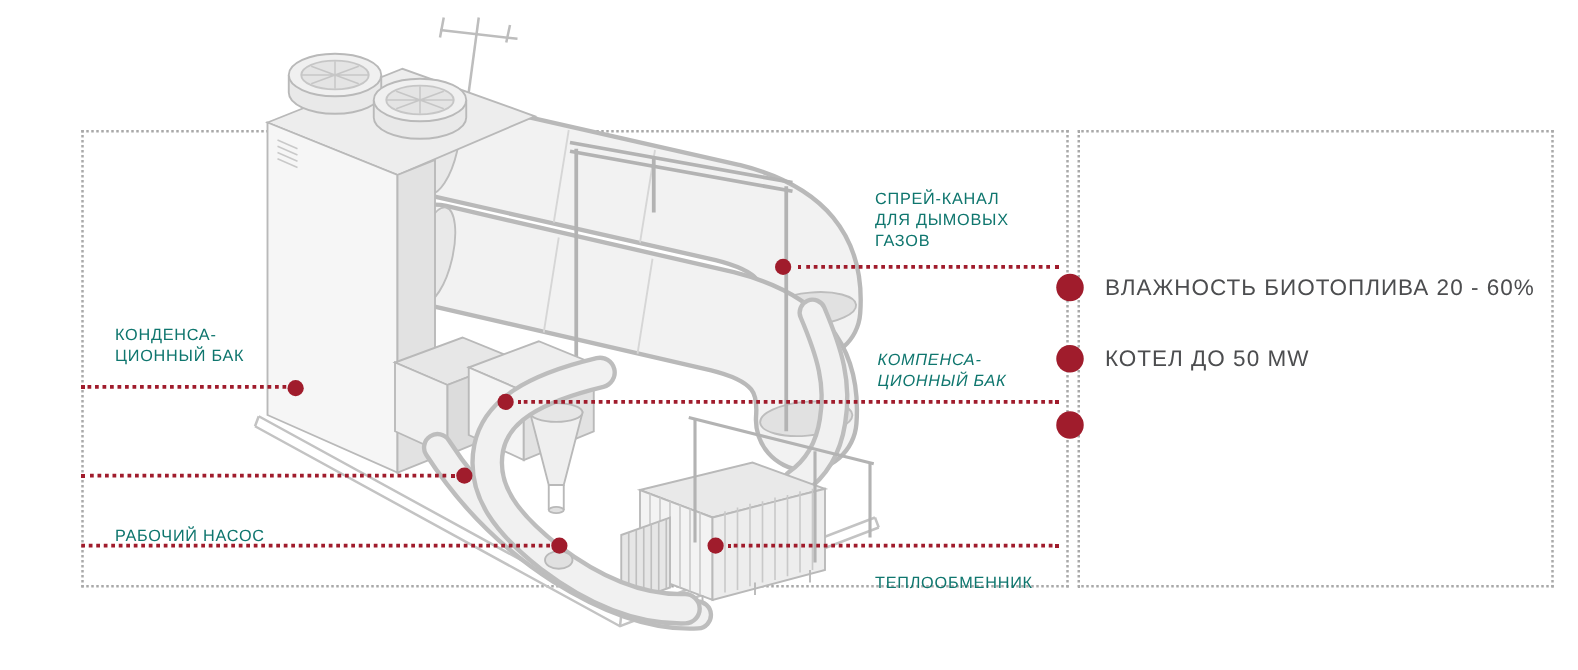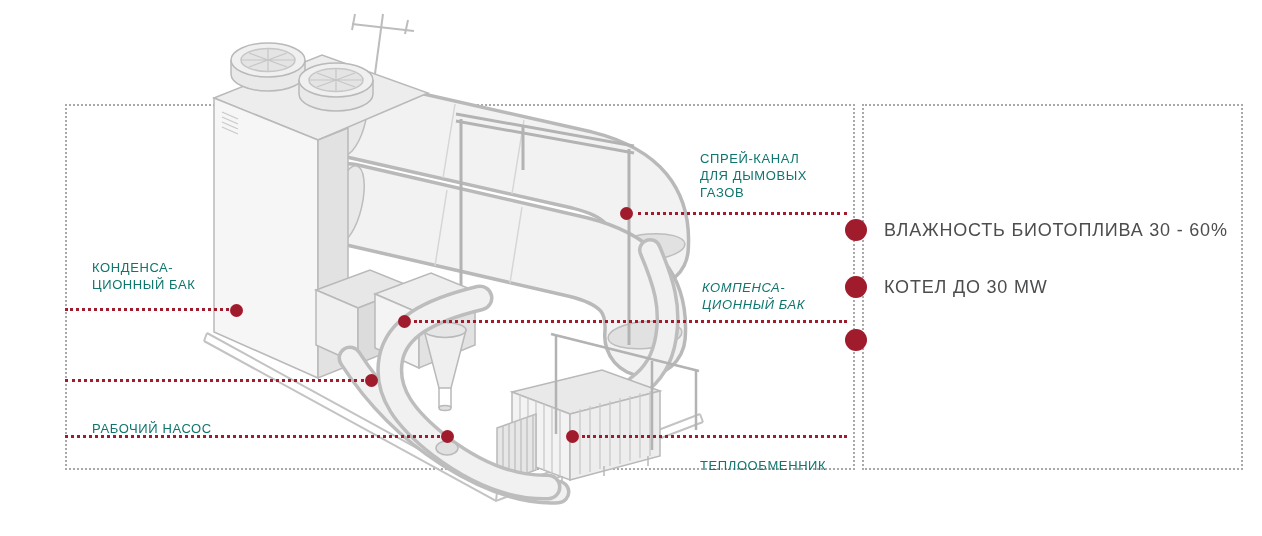--- a/index.html
+++ b/index.html
@@ -151,23 +151,23 @@
 ГАЗОВ</div>
   <div class="callout-label" style="left:92px; top:259px;">КОНДЕНСА-
 ЦИОННЫЙ БАК</div>
   <div class="callout-label" style="left:702px; top:279px;font-style:italic;">КОМПЕНСА-
 ЦИОННЫЙ БАК</div>
   <div class="callout-label" style="left:92px; top:420px;">РАБОЧИЙ НАСОС</div>
   <div class="callout-label" style="left:700px; top:415px;margin-top:42px;">ТЕПЛООБМЕННИК</div>
 
   <div class="spec-row" style="left:845px; top:219px;">
     <span class="spec-bullet"></span>
-    <span class="spec-label">ВЛАЖНОСТЬ БИОТОПЛИВА 30 - 60%</span>
+    <span class="spec-label">ВЛАЖНОСТЬ БИОТОПЛИВА 20 - 60%</span>
   </div>
   <div class="spec-row" style="left:845px; top:276px;">
     <span class="spec-bullet"></span>
-    <span class="spec-label">КОТЕЛ ДО 30 MW</span>
+    <span class="spec-label">КОТЕЛ ДО 50 MW</span>
   </div>
   <div class="spec-row" style="left:845px; top:329px;">
     <span class="spec-bullet"></span>
   </div>
 
 </div>
 
 </body></html>

